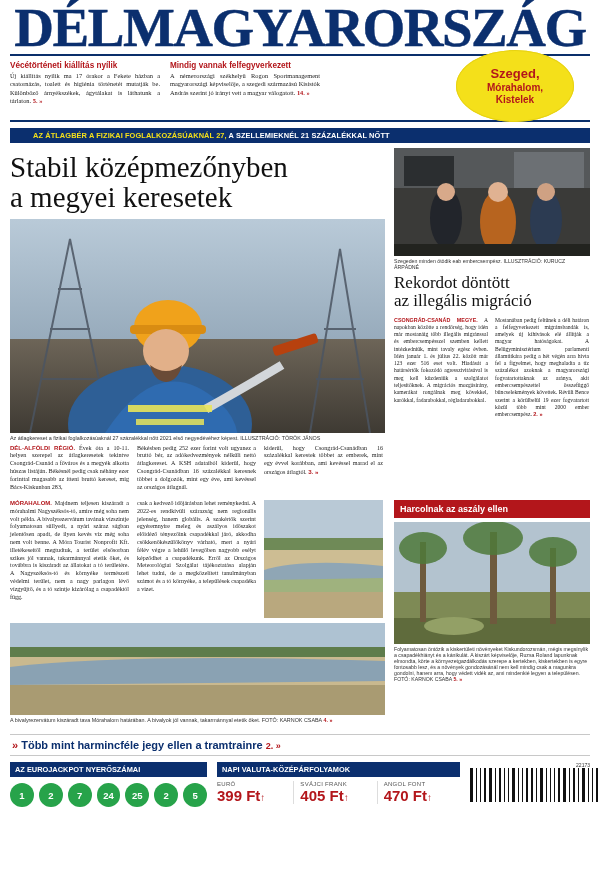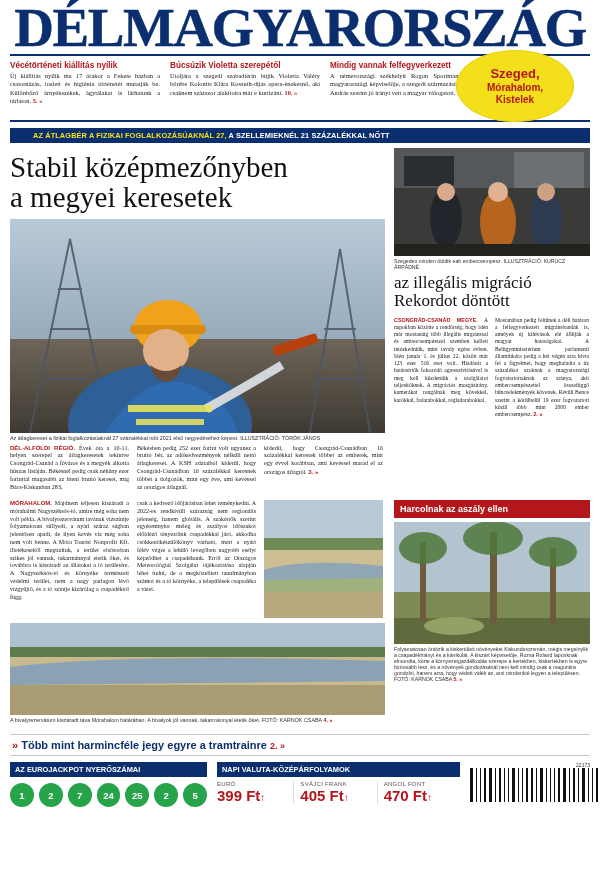--- a/index.html
+++ b/index.html
@@ -191,24 +191,20 @@
 
 
   <div class="masthead">
     <h1>DÉLMAGYARORSZÁG</h1>
   </div>
 
   <div class="promos">
     <div class="promo">
       <h3>Vécétörténeti kiállítás nyílik</h3>
       <p><span>Új kiállítás nyílik ma 17 órakor a Fekete házban a csatornázás, toalett és higiénia történetét mutatják be. Különböző árnyékszékek, ágytálakat is láthatunk a tárlaton.</span> <span class="more">5. »</span></p>
-    </div>
-    <div class="promo">
-      <h3>Búcsúzik Violetta szerepétől</h3>
-      <p><span>Utoljára a szegedi szabadtérin bújik Violetta Valéry bőrébe Kolonits Klára Kossuth-díjas opera-énekesnő, aki csaknem százszor alakította már e kurtizánt.</span> <span class="more">10. »</span></p>
     </div>
     <div class="promo">
       <h3>Mindig vannak felfegyverkezett</h3>
       <p><span>A némeтországi székhelyű Rogon Sportmanagement magyarországi képviselője, a szegedi származású Kisistók András szerint jó irányt vett a magyar válogatott.</span> <span class="more">14. »</span></p>
     </div>
     <div class="promo-badge">
       <span class="b1">Szeged,</span>
       <span class="b2">Mórahalom,</span>
       <span class="b3">Kistelek</span>
     </div>
@@ -290,22 +286,22 @@
           <circle cx="52" cy="44" r="9" fill="#d8a98a"></circle>
           <ellipse cx="104" cy="74" rx="18" ry="32" fill="#b7641f"></ellipse>
           <circle cx="104" cy="44" r="10" fill="#e0b292"></circle>
           <ellipse cx="152" cy="72" rx="16" ry="30" fill="#2c3b52"></ellipse>
           <circle cx="152" cy="44" r="9" fill="#cfa183"></circle>
           <rect x="0" y="96" width="196" height="12" fill="#22231f"></rect>
         </svg>
       </div>
       <div class="r-cap">Szegeden minden ötödik eab embercsempész. ILLUSZTRÁCIÓ: KURUCZ ÁRPÁDNÉ</div>
       <div class="r-head">
+        <div>Rekordot döntött</div>
         <div>az illegális migráció</div>
-        <div>Rekordot döntött</div>
       </div>
       <div class="r-cols">
         <div class="c">
           <span class="r-lead">CSONGRÁD-CSANÁD MEGYE.</span><span> A napokban közötte a rendőrség, hogy idén már mostanáig több illegális migránssal és embercsempésszel szemben kellett intézkedniük, mint tavaly egész évben. Idén január 1. és július 22. között már 123 ezer 516 eset volt. Hiadását a határsértők fokozódó agresszivitásával is meg kell küzdeniük a szolgálatot teljesítőknek. A migrációs mozgásirány, kamerákat rongálnak meg kövekkel, karókkal, fadarabokkal, régladarabokkal.</span>
         </div>
         <div class="c">
           <span>Mostanában pedig feltűnek a déli határon a felfegyverkezett migránsbandák is, amelyek új kihívások elé állítják a magyar hatóságokat.
 
 A Belügyminisztérium parlamenti államtitkára pedig a hét végén arra hívta fel a figyelmet, hogy meghaladta a tíz százalékot azoknak a magyarországi fogvatartottaknak az aránya, akit embercsempészettel összefüggő bűncselekmények követtek. Révüli Bence szerint a körülbelül 19 ezer fogvatartott közül több mint 2000 ember embercsempész.</span>
           <span class="page-ref">2. »</span>
@@ -376,21 +372,21 @@
       </div>
       <div class="r-cap">
         <span>Folyamatosan öntözik a kiskertületi növényeket Kiskundorozsmán, mégis megsínylik a csapadékhiányt és a kánikulát. A kiszárt képviselője, Ruzsa Roland lapunknak elmondta, körte a környezetgazdálkodás szerepe a kertekben, kiskertekben is egyre fontosabb lesz, és a növények gondozásánál nem kell mindig csak a magunkra gondolni, hanem arra, hogy védett vidék az, ami mindenkié legyen a településen. FOTÓ: KARNOK CSABA</span>
         <span class="page-ref">5. »</span>
       </div>
     </div>
   </div>
 
   <div class="bottom-teaser">
     <span class="arrow">»</span>
-    <span>Több mint harmincféle jegy egyre a tramtrainre</span>
+    <span>Több mint harmincféle jegy ellen a tramtrainre</span>
     <span class="pg">2. »</span>
   </div>
 
   <div class="footer">
     <div class="f-left">
       <div class="f-title">AZ EUROJACKPOT NYERŐSZÁMAI</div>
       <div class="balls">
         <div class="ball">1</div>
         <div class="ball">2</div>
         <div class="ball">7</div>

